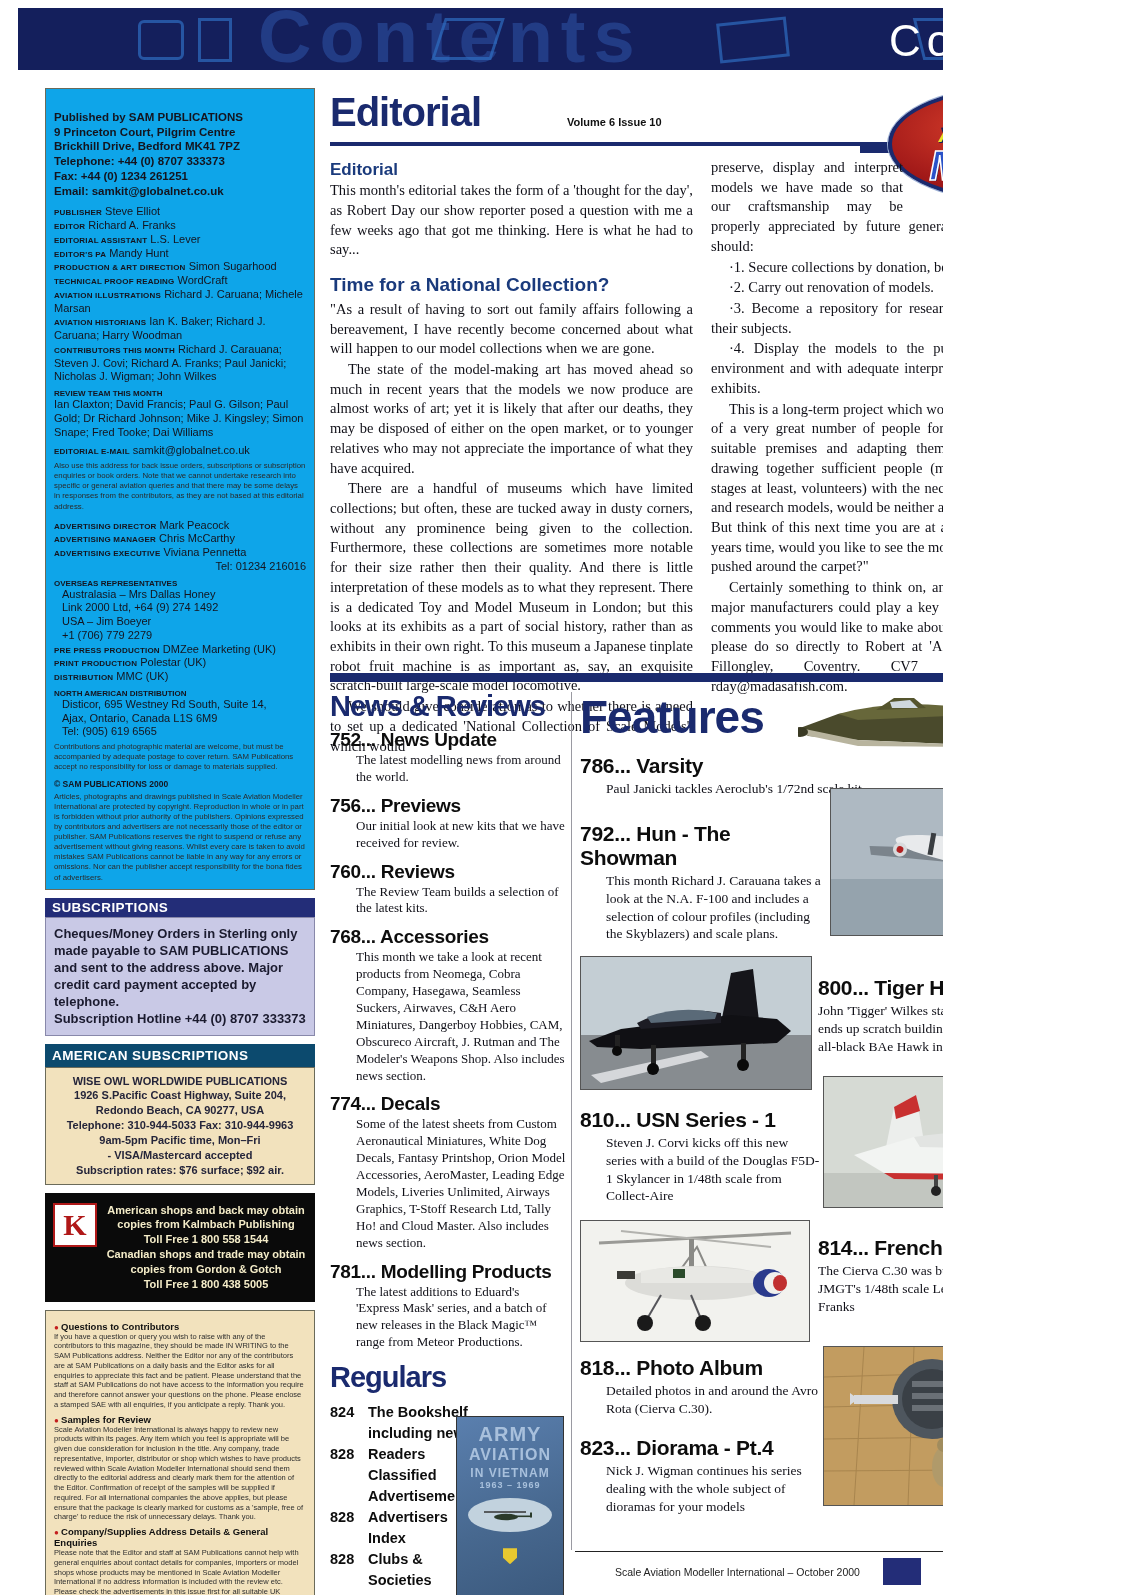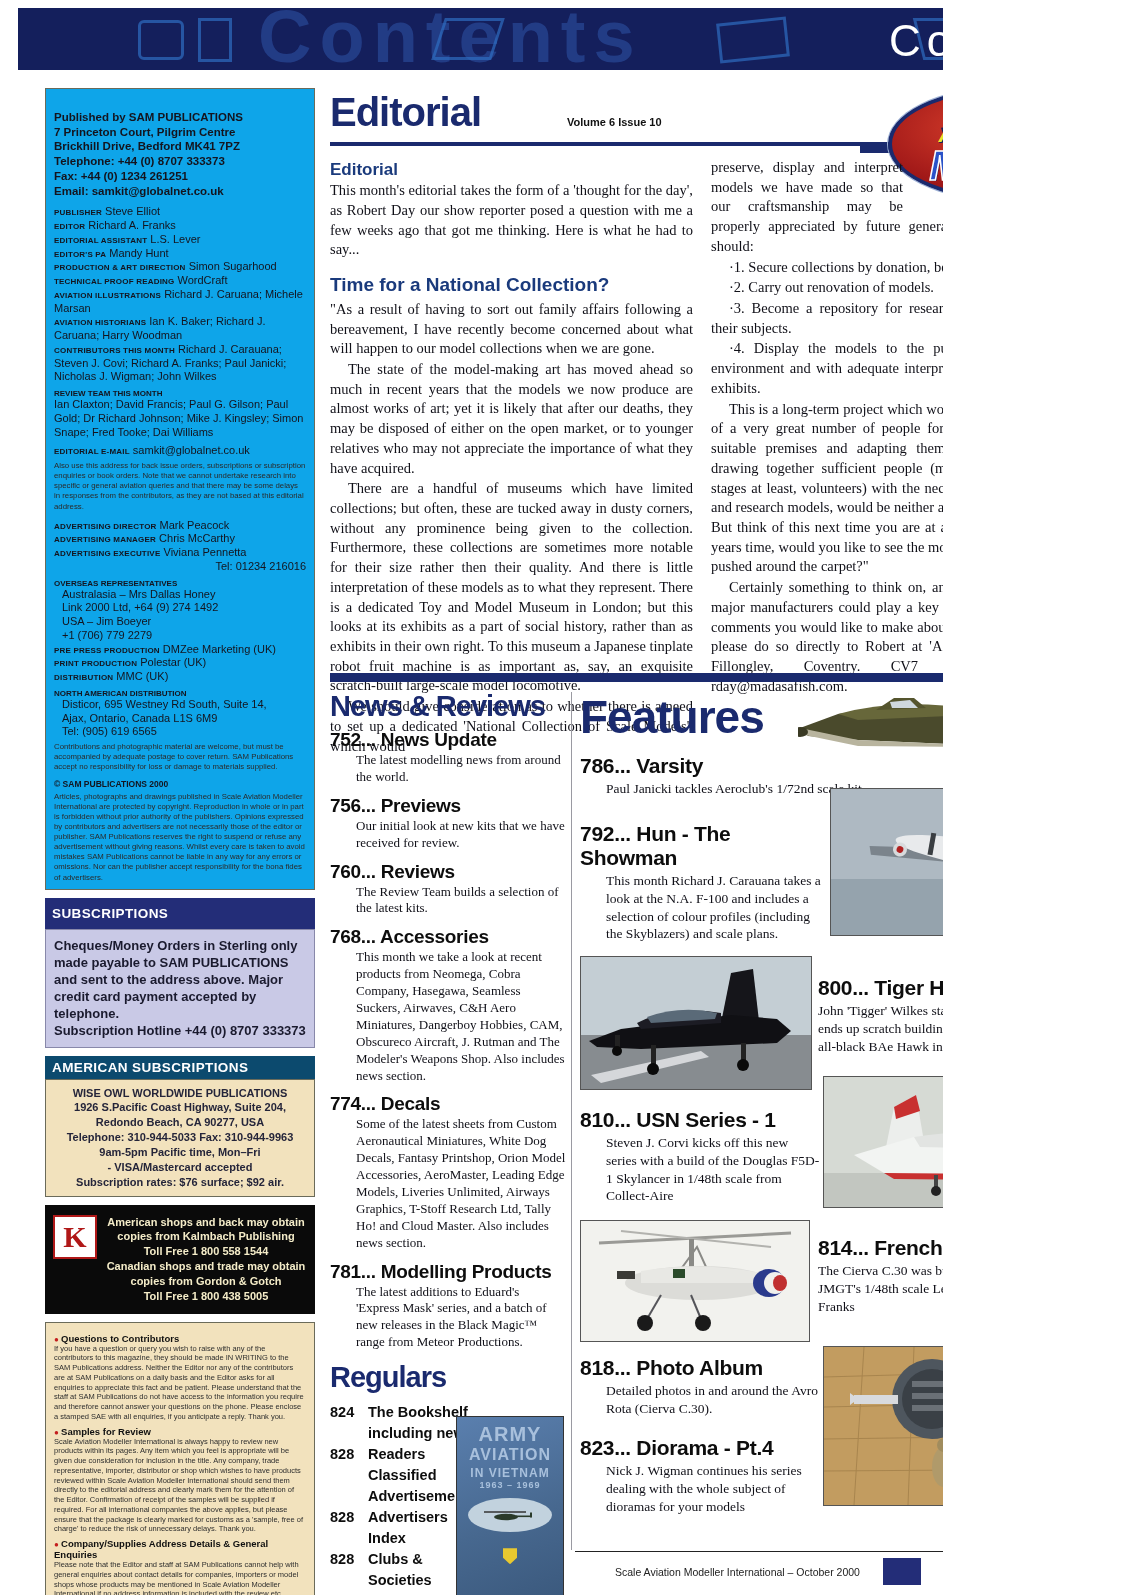--- a/index.html
+++ b/index.html
@@ -24,21 +24,21 @@
   .sidebar { position:absolute; left:45px; top:88px; width:270px; }
   .mast { background:#0ea5e9; border:1px solid #6b6b5a; padding:21px 8px 6px 8px; color:#14141e; }
   .mast .pub-line { font-size:11.5px; font-weight:bold; line-height:1.28; }
   .mast .gap { height:7px; }
   .credit { font-size:11px; line-height:1.25; }
   .credit .lbl { font-size:8px; font-weight:bold; letter-spacing:.2px; }
   .blocklbl { font-size:8px; font-weight:bold; margin-top:5px; }
   .fineprint { font-size:7.8px; line-height:1.3; color:#2a2a2a; margin-top:3px; }
   .copy-title { font-size:8.5px; font-weight:bold; margin-top:6px; }
   .subs-hdr { background:#232d78; color:#fff; font-weight:bold; font-size:13.5px;
-    padding:8px 7px; margin-top:8px; letter-spacing:.4px; }
+    padding:2px 7px; margin-top:8px; letter-spacing:.4px; }
   .subs-body { background:#c9c9e6; border:1px solid #8888aa; padding:7px 8px; font-size:13px;
     font-weight:bold; color:#1a1a2e; line-height:1.32; }
   .amsubs-hdr { background:#0c4a6e; color:#fff; font-weight:bold; font-size:13.5px;
     padding:4px 7px; margin-top:8px; letter-spacing:.4px; }
   .amsubs-body { background:#f2e2bd; border:1px solid #6b6b5a; padding:6px 4px; text-align:center; }
   .amsubs-body div { font-size:11px; font-weight:bold; color:#25253a; line-height:1.35; }
   .kal { background:#0a0a0a; margin-top:8px; padding:10px 8px; display:flex; gap:8px; }
   .kal-logo { width:44px; height:44px; background:#fff; border:2px solid #b01818;
     color:#b01818; font-family:"Liberation Serif", serif; font-weight:bold; font-size:30px;
     display:flex; align-items:center; justify-content:center; flex:0 0 auto; }
@@ -147,21 +147,21 @@
     <div class="doodle d2"></div>
     <div class="doodle d3"></div>
     <div class="doodle d4"></div>
     <div class="doodle d5"></div>
     <div class="title">Contents</div>
   </div>
 
   <div class="sidebar">
     <div class="mast">
       <div class="pub-line">Published by SAM PUBLICATIONS</div>
-      <div class="pub-line">7 Princeton Court, Pilgrim Centre</div>
+      <div class="pub-line">9 Princeton Court, Pilgrim Centre</div>
       <div class="pub-line">Brickhill Drive, Bedford MK41 7PZ</div>
       <div class="pub-line">Telephone: +44 (0) 8707 333373</div>
       <div class="pub-line">Fax: +44 (0) 1234 261251</div>
       <div class="pub-line">Email: samkit@globalnet.co.uk</div>
       <div class="gap"></div>
       <div class="credit"><span class="lbl">PUBLISHER</span> <span>Steve Elliot</span></div>
       <div class="credit"><span class="lbl">EDITOR</span> <span>Richard A. Franks</span></div>
       <div class="credit"><span class="lbl">EDITORIAL ASSISTANT</span> <span>L.S. Lever</span></div>
       <div class="credit"><span class="lbl">EDITOR'S PA</span> <span>Mandy Hunt</span></div>
       <div class="credit"><span class="lbl">PRODUCTION &amp; ART DIRECTION</span> <span>Simon Sugarhood</span></div>

